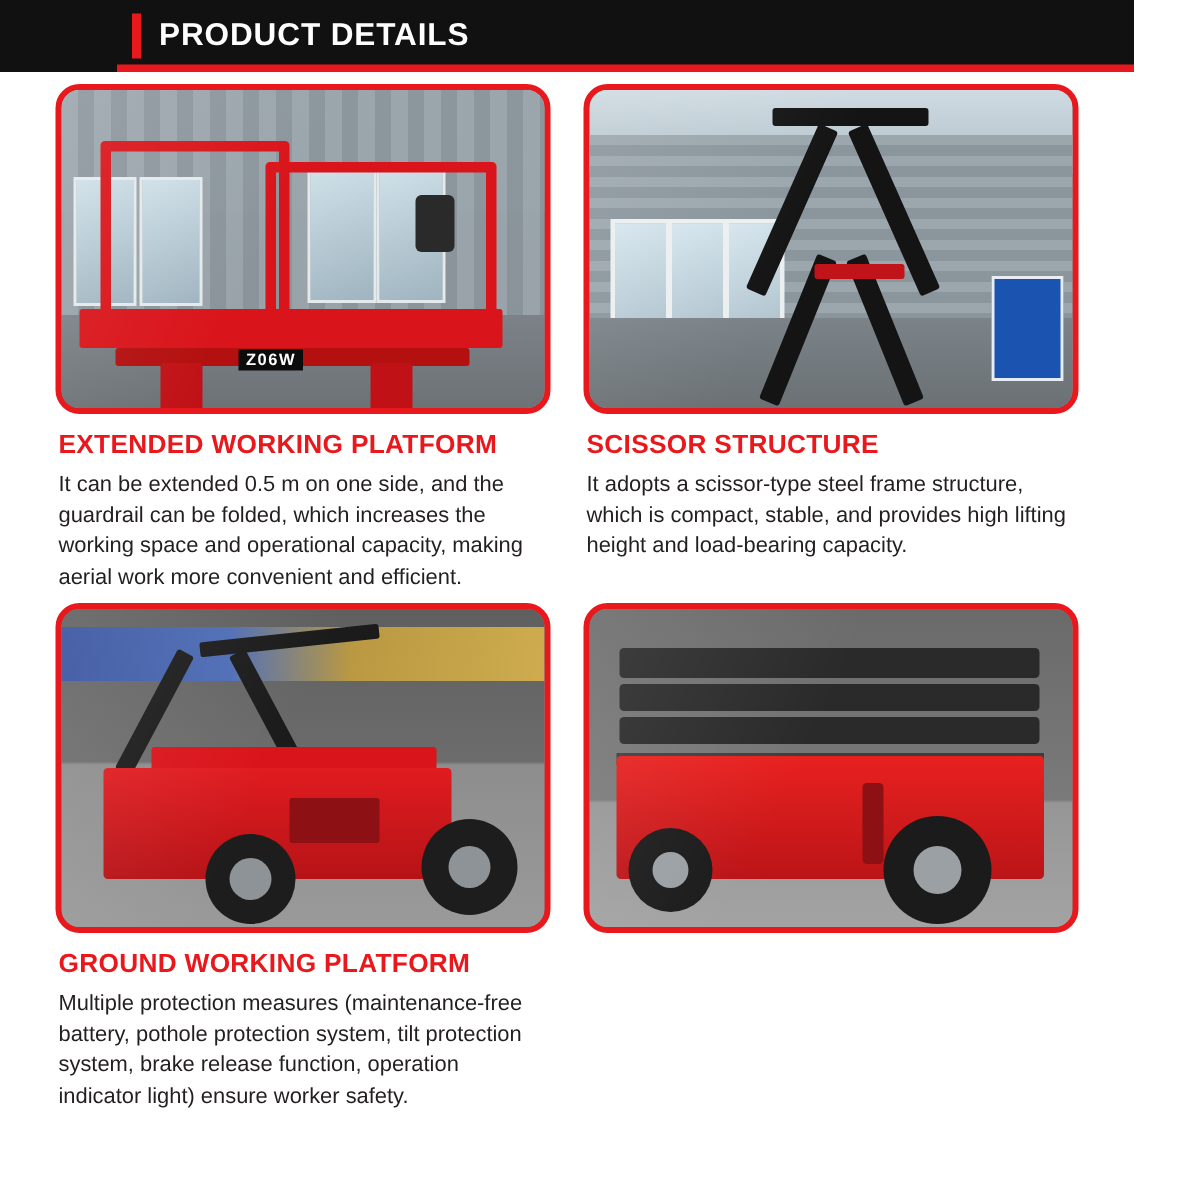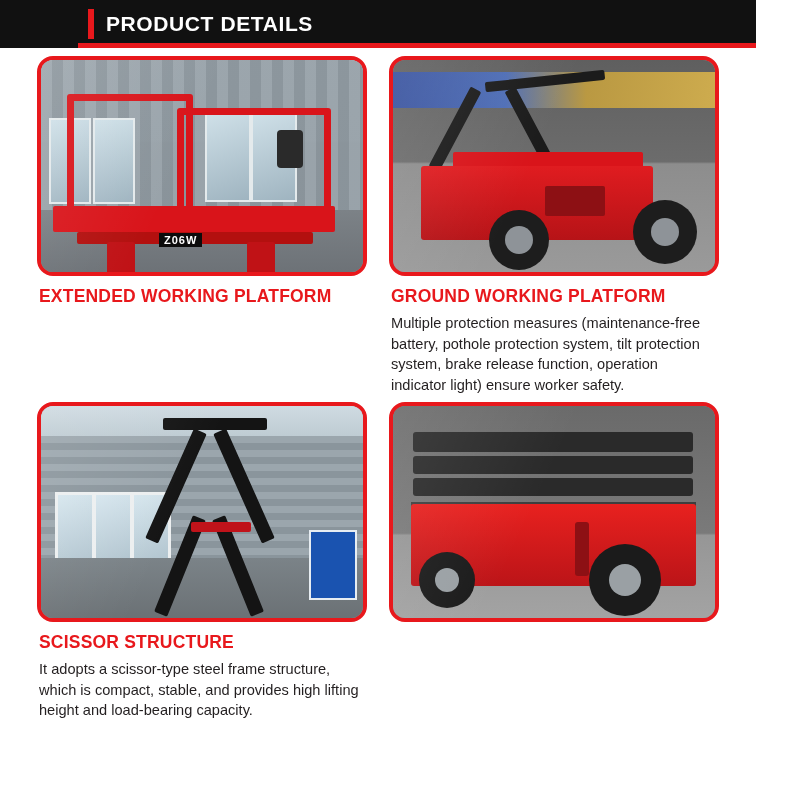--- a/index.html
+++ b/index.html
@@ -214,20 +214,44 @@
         <div class="p1-rail" style="left:136px; top:48px; width:140px; height:96px;"></div>
         <div class="p1-deck" style="left:12px;  top:146px; width:282px; height:26px;"></div>
         <div class="p1-deck" style="left:36px;  top:172px; width:236px; height:12px; background:#b3100f;"></div>
         <div class="p1-deck" style="left:66px;  top:182px; width:28px; height:34px; background:#c01216;"></div>
         <div class="p1-deck" style="left:206px; top:182px; width:28px; height:34px; background:#c01216;"></div>
         <div class="p1-deck" style="left:236px; top:70px; width:26px; height:38px; background:#2a2a2a; border-radius:4px;"></div>
         <div class="p1-badge">Z06W</div>
         <div class="edge-glare"></div>
       </div>
       <div class="card-title">EXTENDED WORKING PLATFORM</div>
+      <div class="card-body">It can be extended 0.5 m on one side, and the guardrail can be folded, which increases the working space and operational capacity, making aerial work more convenient and efficient.</div>
+    </div>
+
+    <div class="card">
+      <div class="photo">
+        <div class="p2-bg"></div>
+        <div class="p2-sky"></div>
+        <div class="p2-siding"></div>
+        <div class="p2-win" style="left:14px;  top:86px; width:34px; height:86px;"></div>
+        <div class="p2-win" style="left:52px;  top:86px; width:34px; height:86px;"></div>
+        <div class="p2-win" style="left:90px;  top:86px; width:34px; height:86px;"></div>
+        <div class="p2-ground"></div>
+
+        <div class="p2-arm" style="left:128px; top:20px;  width:14px; height:120px; transform:rotate(24deg);"></div>
+        <div class="p2-arm" style="left:196px; top:20px;  width:14px; height:120px; transform:rotate(-24deg);"></div>
+        <div class="p2-arm" style="left:132px; top:108px; width:14px; height:104px; transform:rotate(22deg);"></div>
+        <div class="p2-arm" style="left:190px; top:108px; width:14px; height:104px; transform:rotate(-22deg);"></div>
+        <div class="p2-arm" style="left:122px; top:12px;  width:104px; height:12px;"></div>
+        <div class="p2-arm" style="left:150px; top:116px; width:60px; height:10px; background:#c0131a;"></div>
+        <div class="p2-sign"></div>
+        <div class="edge-glare"></div>
+      </div>
+      <div class="card-title">SCISSOR STRUCTURE</div>
+      <div class="card-body">It adopts a scissor-type steel frame structure, which is compact, stable, and provides high lifting height and load-bearing capacity.</div>
     </div>
 
     <div class="card">
       <div class="photo">
         <div class="p3-bg"></div>
         <div class="p3-strip"></div>
         <div class="p3-arm" style="left:56px;  top:24px; width:12px; height:90px; transform:rotate(28deg);"></div>
         <div class="p3-arm" style="left:132px; top:24px; width:12px; height:90px; transform:rotate(-28deg);"></div>
         <div class="p3-arm" style="left:92px;  top:16px; width:120px; height:10px; transform:rotate(-6deg);"></div>
         <div class="p3-body2"></div>
@@ -238,43 +262,20 @@
         <div class="p3-tire" style="left:240px; top:140px; width:64px; height:64px;"></div>
         <div class="p3-hub" style="left:258px; top:158px; width:28px; height:28px;"></div>
         <div class="edge-glare"></div>
       </div>
       <div class="card-title">GROUND WORKING PLATFORM</div>
       <div class="card-body">Multiple protection measures (maintenance-free battery, pothole protection system, tilt protection system, brake release function, operation indicator light) ensure worker safety.</div>
     </div>
 
     <div class="card">
       <div class="photo">
-        <div class="p2-bg"></div>
-        <div class="p2-sky"></div>
-        <div class="p2-siding"></div>
-        <div class="p2-win" style="left:14px;  top:86px; width:34px; height:86px;"></div>
-        <div class="p2-win" style="left:52px;  top:86px; width:34px; height:86px;"></div>
-        <div class="p2-win" style="left:90px;  top:86px; width:34px; height:86px;"></div>
-        <div class="p2-ground"></div>
-
-        <div class="p2-arm" style="left:128px; top:20px;  width:14px; height:120px; transform:rotate(24deg);"></div>
-        <div class="p2-arm" style="left:196px; top:20px;  width:14px; height:120px; transform:rotate(-24deg);"></div>
-        <div class="p2-arm" style="left:132px; top:108px; width:14px; height:104px; transform:rotate(22deg);"></div>
-        <div class="p2-arm" style="left:190px; top:108px; width:14px; height:104px; transform:rotate(-22deg);"></div>
-        <div class="p2-arm" style="left:122px; top:12px;  width:104px; height:12px;"></div>
-        <div class="p2-arm" style="left:150px; top:116px; width:60px; height:10px; background:#c0131a;"></div>
-        <div class="p2-sign"></div>
-        <div class="edge-glare"></div>
-      </div>
-      <div class="card-title">SCISSOR STRUCTURE</div>
-      <div class="card-body">It adopts a scissor-type steel frame structure, which is compact, stable, and provides high lifting height and load-bearing capacity.</div>
-    </div>
-
-    <div class="card">
-      <div class="photo">
         <div class="p4-bg"></div>
         <div class="p4-stack" style="left:20px;  top:26px; width:280px; height:20px;"></div>
         <div class="p4-stack" style="left:20px;  top:50px; width:280px; height:18px;"></div>
         <div class="p4-stack" style="left:20px;  top:72px; width:280px; height:18px;"></div>
         <div class="p4-band"></div>
         <div class="p4-body"></div>
         <div class="p4-stack" style="left:182px; top:116px; width:14px; height:54px; background:#8d1014;"></div>
         <div class="p4-tire" style="left:26px;  top:146px; width:56px; height:56px;"></div>
         <div class="p4-hub" style="left:42px;  top:162px; width:24px; height:24px;"></div>
         <div class="p4-tire" style="left:196px; top:138px; width:72px; height:72px;"></div>

